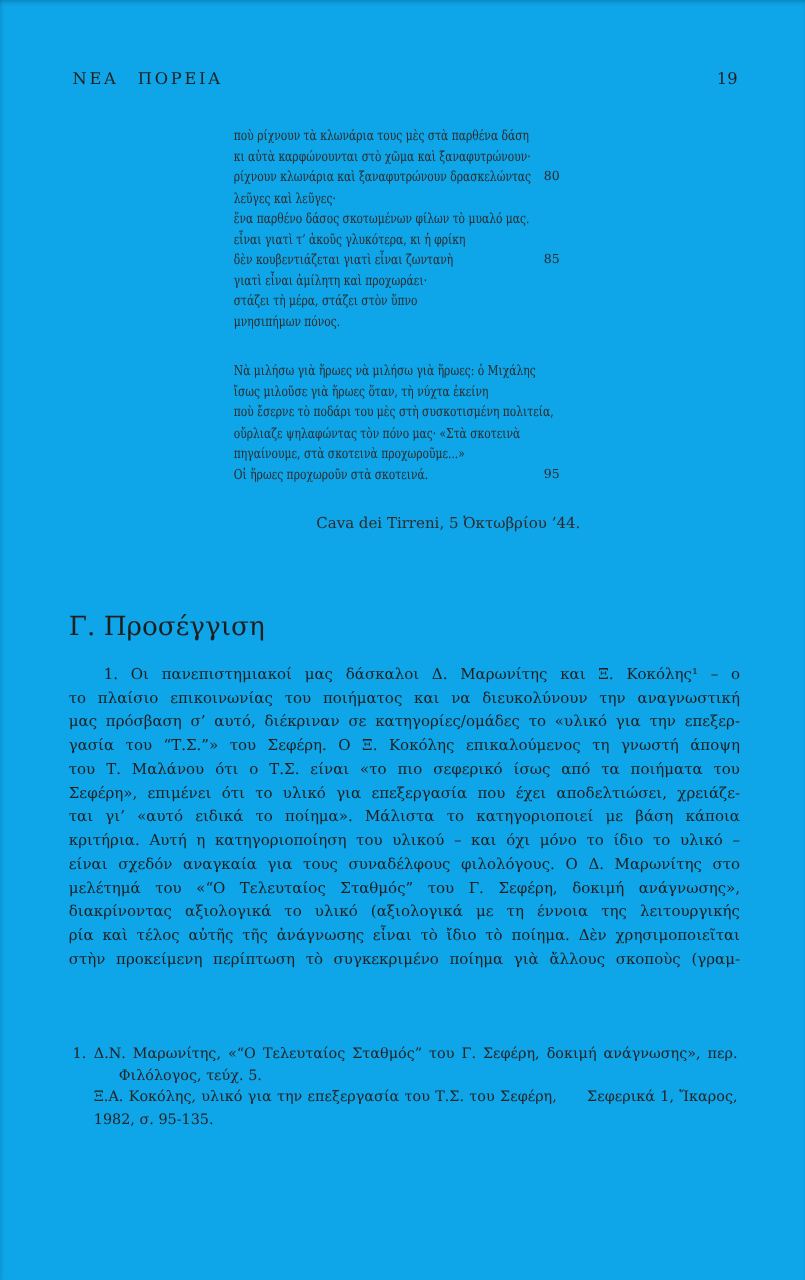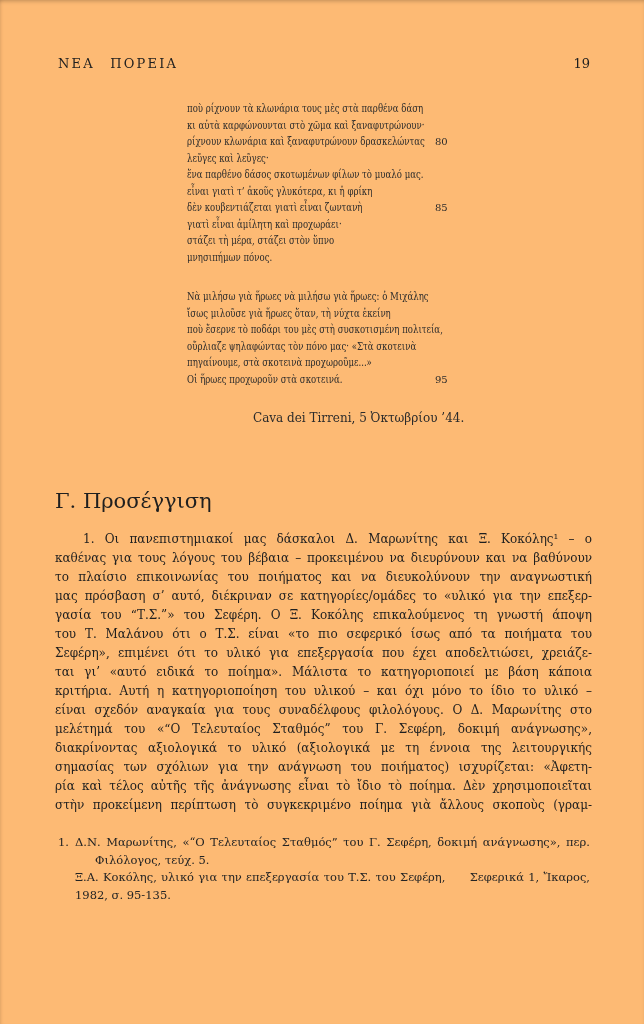--- a/index.html
+++ b/index.html
@@ -1,20 +1,20 @@
 <!DOCTYPE html>
 <html><head>
 <meta charset="utf-8">
 <style>
   html,body{margin:0;padding:0;background:#e9e9e7;}
   .page{
     position:relative;
     width:644px;height:1024px;
     margin:0 auto;
-    background:#fdba74;
+    background:#0ea5e9;
     color:#1f1f1f;
     font-family:"DejaVu Serif","Liberation Serif",serif;
     overflow:hidden;
     box-shadow:inset 0 3px 4px -2px rgba(0,0,0,.25), inset 3px 0 4px -3px rgba(0,0,0,.12);
   }
   
   .header{
     position:absolute;top:56px;left:58px;right:54px;
     display:flex;justify-content:space-between;align-items:baseline;
     font-size:13px;
@@ -75,32 +75,30 @@
       <div class="pline"><span class="ptext">πηγαίνουμε, στὰ σκοτεινὰ προχωροῦμε...»</span><span class="lnum"></span></div>
       <div class="pline"><span class="ptext">Οἱ ἥρωες προχωροῦν στὰ σκοτεινά.</span><span class="lnum">95</span></div>
     </div>
     <div class="dateline">Cava dei Tirreni, 5 Ὀκτωβρίου ’44.</div>
   </div>
 
   <h2 class="section-heading">Γ. Προσέγγιση</h2>
 
   <div class="para">
     <div class="bline first">1. Οι πανεπιστημιακοί μας δάσκαλοι Δ. Μαρωνίτης και Ξ. Κοκόλης¹ – ο</div>
-    <div class="bline">καθένας για τους λόγους του βέβαια – προκειμένου να διευρύνουν και να βαθύνουν</div>
     <div class="bline">το πλαίσιο επικοινωνίας του ποιήματος και να διευκολύνουν την αναγνωστική</div>
     <div class="bline">μας πρόσβαση σ’ αυτό, διέκριναν σε κατηγορίες/ομάδες το «υλικό για την επεξερ-</div>
     <div class="bline">γασία του “Τ.Σ.”» του Σεφέρη. Ο Ξ. Κοκόλης επικαλούμενος τη γνωστή άποψη</div>
     <div class="bline">του Τ. Μαλάνου ότι ο Τ.Σ. είναι «το πιο σεφερικό ίσως από τα ποιήματα του</div>
     <div class="bline">Σεφέρη», επιμένει ότι το υλικό για επεξεργασία που έχει αποδελτιώσει, χρειάζε-</div>
     <div class="bline">ται γι’ «αυτό ειδικά το ποίημα». Μάλιστα το κατηγοριοποιεί με βάση κάποια</div>
     <div class="bline">κριτήρια. Αυτή η κατηγοριοποίηση του υλικού – και όχι μόνο το ίδιο το υλικό –</div>
     <div class="bline">είναι σχεδόν αναγκαία για τους συναδέλφους φιλολόγους. Ο Δ. Μαρωνίτης στο</div>
     <div class="bline">μελέτημά του «“Ο Τελευταίος Σταθμός” του Γ. Σεφέρη, δοκιμή ανάγνωσης»,</div>
     <div class="bline">διακρίνοντας αξιολογικά το υλικό (αξιολογικά με τη έννοια της λειτουργικής</div>
-    <div class="bline">σημασίας των σχόλιων για την ανάγνωση του ποιήματος) ισχυρίζεται: «Ἀφετη-</div>
     <div class="bline">ρία καὶ τέλος αὐτῆς τῆς ἀνάγνωσης εἶναι τὸ ἴδιο τὸ ποίημα. Δὲν χρησιμοποιεῖται</div>
     <div class="bline">στὴν προκείμενη περίπτωση τὸ συγκεκριμένο ποίημα γιὰ ἄλλους σκοποὺς (γραμ-</div>
   </div>
 
   <div class="footnote">
     <span class="fmarker">1.</span>
     <div class="fline just">Δ.Ν. Μαρωνίτης, «“Ο Τελευταίος Σταθμός” του Γ. Σεφέρη, δοκιμή ανάγνωσης», περ.</div>
     <div class="fline"><span class="italic">Φιλόλογος</span><span>, τεύχ. 5.</span></div>
     <div class="fline just"><span>Ξ.Α. Κοκόλης, υλικό για την επεξεργασία του Τ.Σ. του Σεφέρη, </span><span class="italic">Σεφερικά 1</span><span>, Ἴκαρος,</span></div>
     <div class="fline">1982, σ. 95-135.</div>

